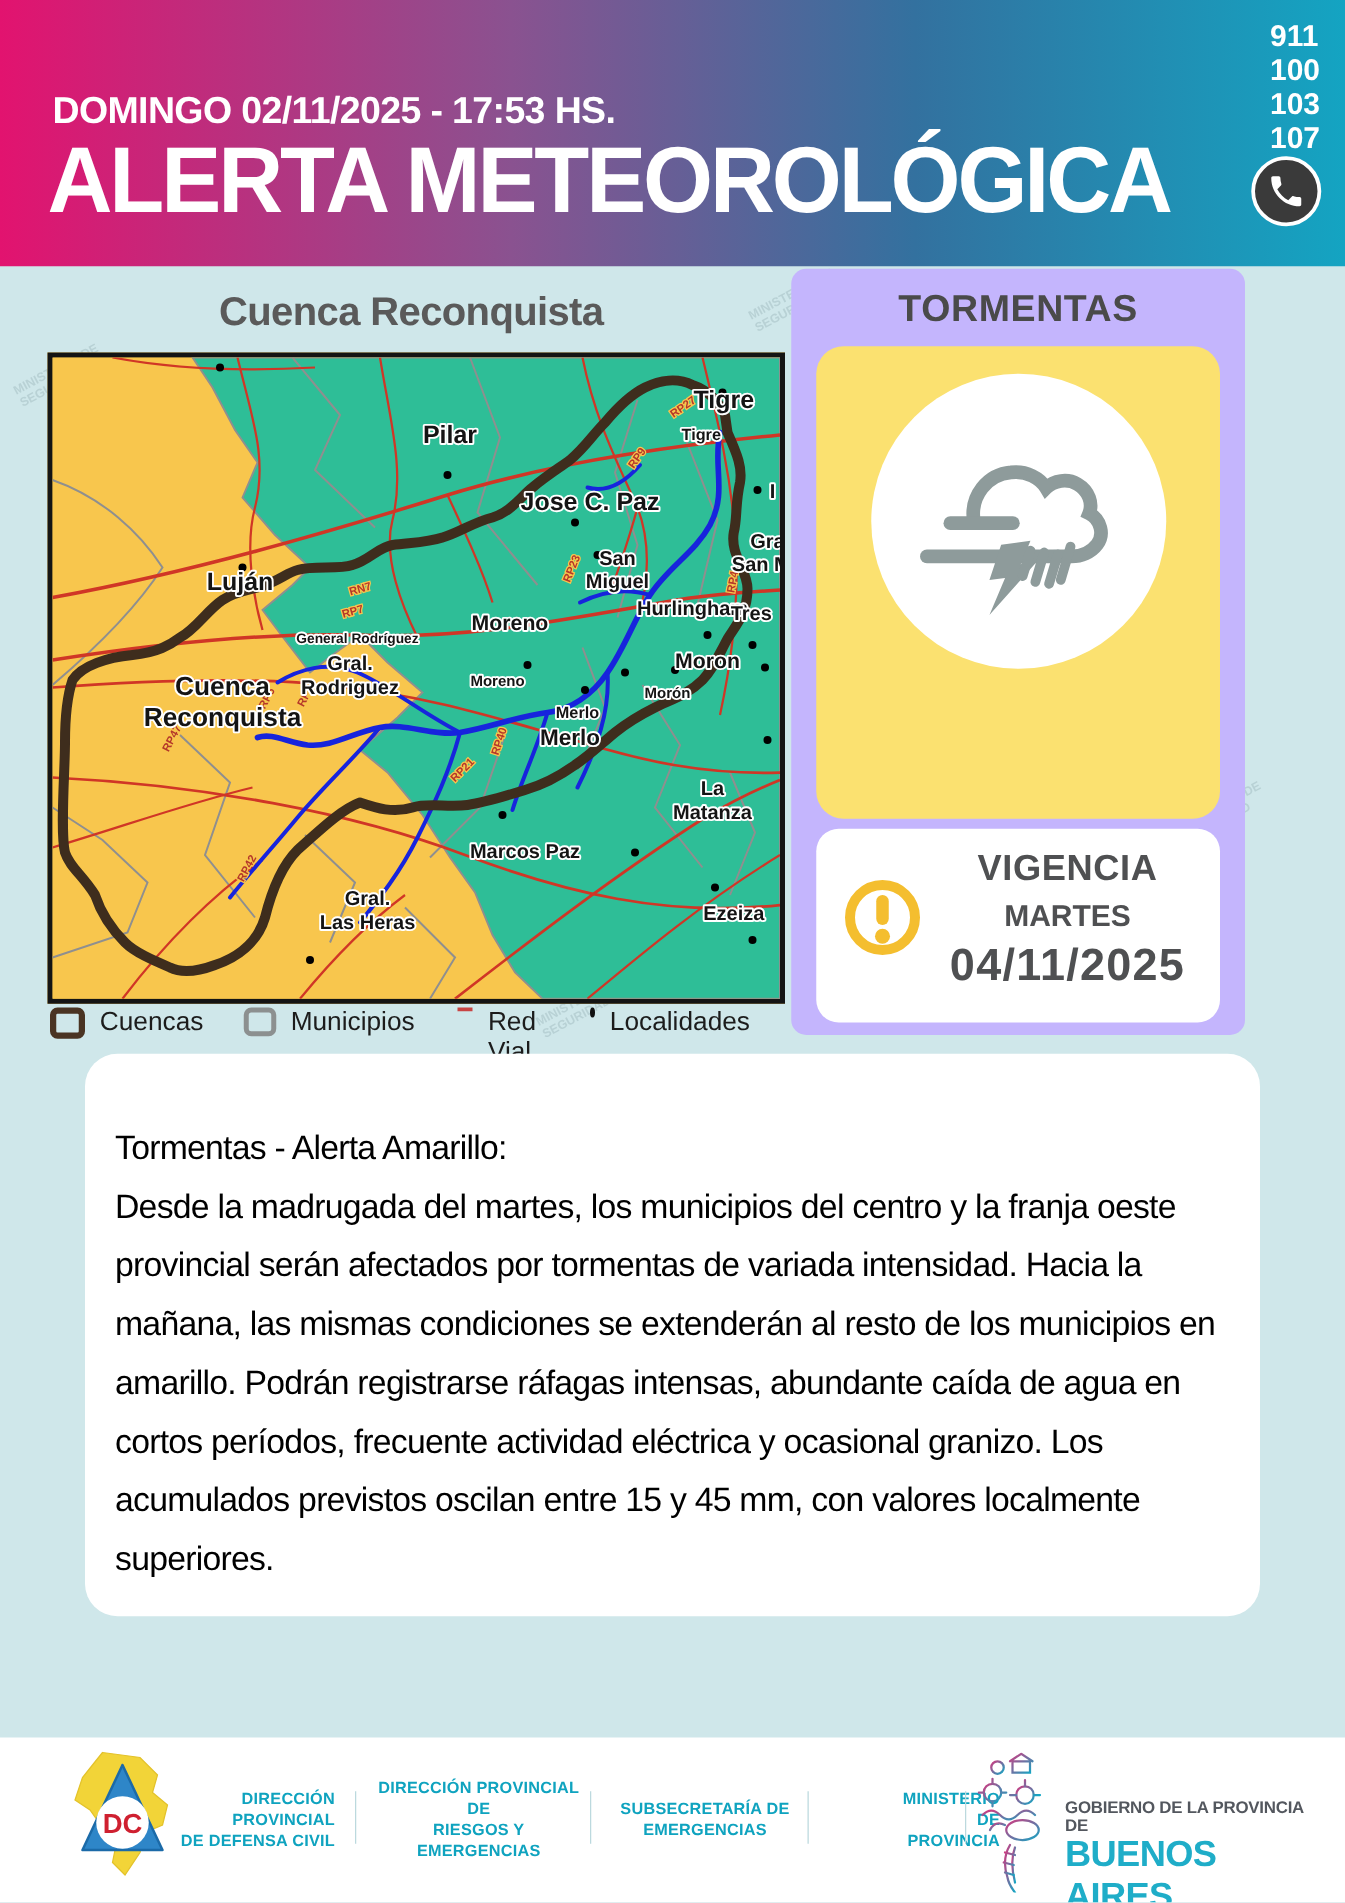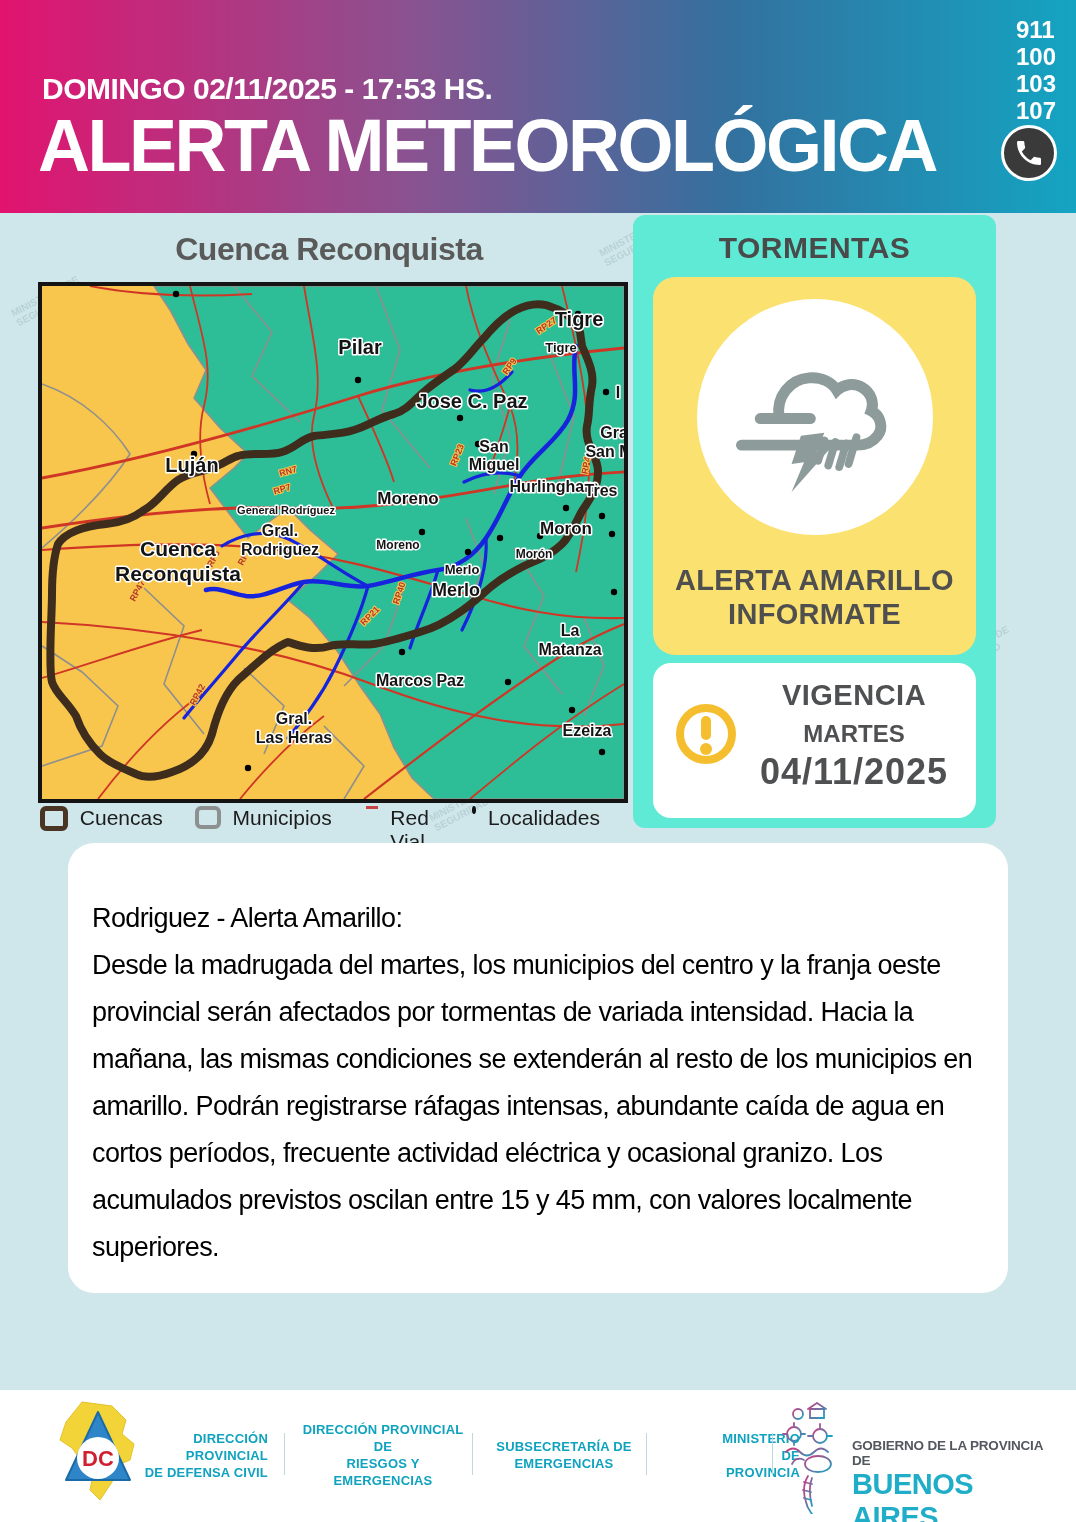--- a/index.html
+++ b/index.html
@@ -27,21 +27,21 @@
 
   .legend{position:absolute;left:40px;top:806px;width:560px;height:34px;display:flex;align-items:flex-start;
     color:#1c1c1c;font-size:21px;}
   .legend .sw-basin{width:34px;height:15px;border:5px solid #4a3423;border-radius:6px;background:transparent;}
   .legend .sw-muni{width:34px;height:15px;border:4px solid #8c9090;border-radius:6px;background:transparent;margin-left:32px;}
   .legend .sw-road{width:24px;height:0;border-top:3px solid #c84444;margin-left:34px;}
   .legend .sw-dot{width:8px;height:8px;border-radius:50%;background:#111;margin-left:40px;}
   .legend .lg-label{margin-left:12px;}
 
   
-  .alert-panel{position:absolute;left:633px;top:215px;width:363px;height:613px;background:#5eead4;border-radius:12px;}
+  .alert-panel{position:absolute;left:633px;top:215px;width:363px;height:613px;background:#c4b5fd;border-radius:12px;}
   .hazard-title{position:absolute;left:0;top:16px;width:100%;text-align:center;
     color:#4a4a4a;font-size:30px;font-weight:bold;letter-spacing:0.5px;}
   .inner-panel{position:absolute;left:20px;top:62px;width:323px;height:378px;background:#fbe170;border-radius:22px;}
   .icon-circle{position:absolute;left:44px;top:22px;width:236px;height:236px;border-radius:50%;background:#fff;
     display:flex;align-items:center;justify-content:center;}
   .alert-level{position:absolute;left:0;top:286px;width:100%;text-align:center;
     color:#4f4f4f;font-size:29px;font-weight:bold;line-height:34px;letter-spacing:0.3px;}
   .vigencia-panel{position:absolute;left:20px;top:448px;width:323px;height:155px;background:#fff;border-radius:18px;}
   .warn-icon{position:absolute;left:20px;top:38px;}
   .vig-text{position:absolute;left:88px;top:16px;width:226px;text-align:center;color:#4f5052;}
@@ -266,45 +266,41 @@
           </g>
           <path fill="#8e9b9b" d="M86,128 L116,124 L106,148 L122,146 L74,200 L90,162 L74,164 Z" transform="translate(6,6)"></path>
           <g stroke="#8e9b9b" stroke-width="10" stroke-linecap="round">
             <line x1="122" y1="140" x2="114" y2="166"></line>
             <line x1="136" y1="142" x2="127" y2="172"></line>
             <line x1="150" y1="144" x2="141" y2="174"></line>
             <line x1="163" y1="136" x2="153" y2="170"></line>
           </g>
         </svg>
       </div>
-      <div class="alert-level">
-        <div>ALERTA AMARILLO</div>
-        <div>INFORMATE</div>
-      </div>
     </div>
 
     <div class="vigencia-panel">
       <div class="warn-icon">
         <svg width="66" height="66" viewBox="0 0 66 66">
           <circle cx="33" cy="33" r="26" fill="none" stroke="#f4be2f" stroke-width="8"></circle>
           <rect x="28" y="15" width="10" height="24" rx="5" fill="#f4be2f"></rect>
           <circle cx="33" cy="48" r="6" fill="#f4be2f"></circle>
         </svg>
       </div>
       <div class="vig-text">
         <div class="vig-title">VIGENCIA</div>
         <div class="vig-day">MARTES</div>
         <div class="vig-date">04/11/2025</div>
       </div>
     </div>
   </div>
 
   <div class="desc-card">
     <div class="desc-text">
-      <div>Rodriguez - Alerta Amarillo:</div>
+      <div>Tormentas - Alerta Amarillo:</div>
       <div>Desde la madrugada del martes, los municipios del centro y la franja oeste provincial serán afectados por tormentas de variada intensidad. Hacia la mañana, las mismas condiciones se extenderán al resto de los municipios en amarillo. Podrán registrarse ráfagas intensas, abundante caída de agua en cortos períodos, frecuente actividad eléctrica y ocasional granizo. Los acumulados previstos oscilan entre 15 y 45 mm, con valores localmente superiores.</div>
     </div>
   </div>
 
 
   <div class="footer"></div>
 
   <svg style="position:absolute;left:52px;top:1400px;" width="92" height="104" viewBox="0 0 92 104">
     <path d="M30,2 L60,6 L74,20 L70,34 L82,44 L78,60 L64,66 L60,82 L48,100 L38,90 L42,70 L30,62 L20,48 L8,40 L14,22 L22,12 Z" fill="#f2d438" stroke="#e3c22a" stroke-width="1"></path>
     <polygon points="46,12 14,80 78,80" fill="#2e86c8" stroke="#1b6aa8" stroke-width="2" stroke-linejoin="round"></polygon>

